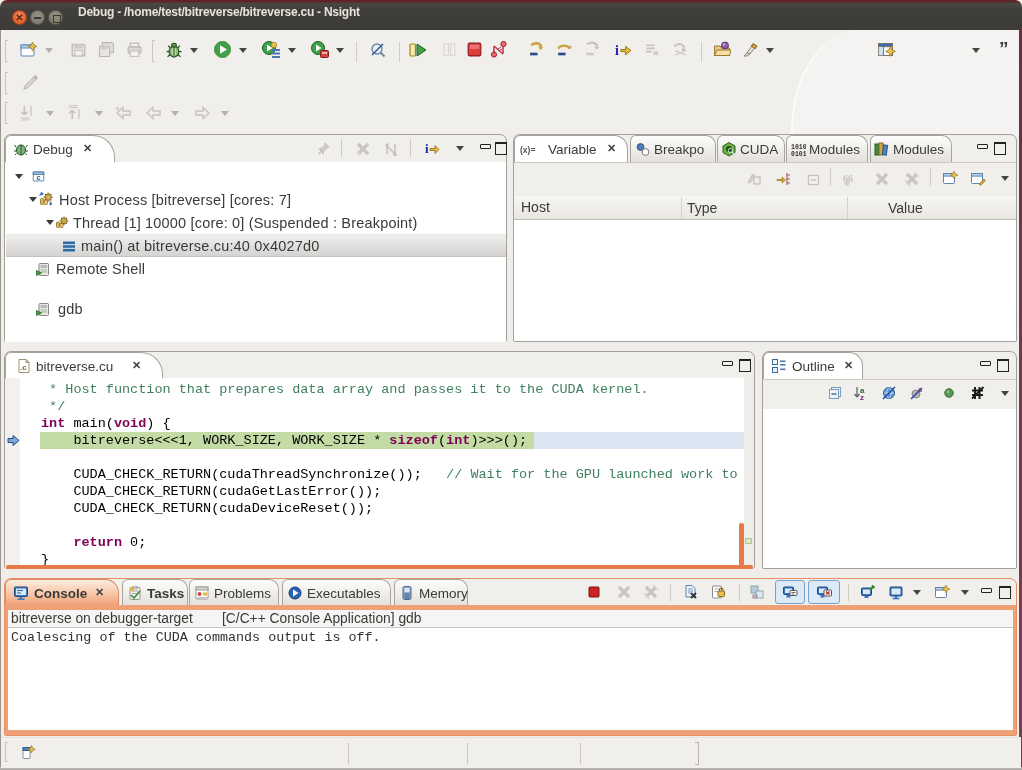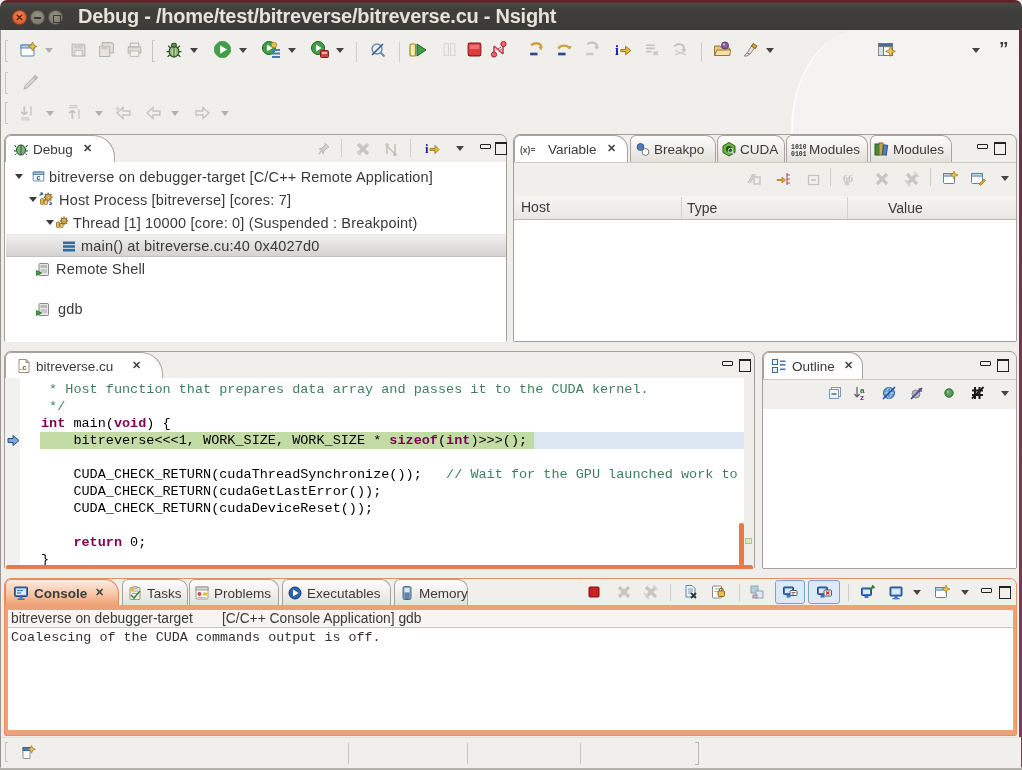--- a/index.html
+++ b/index.html
@@ -9,21 +9,21 @@
 
 #titlebar { position:absolute; left:0; top:0; width:1022px; height:30px;
   background:linear-gradient(#66222a 0%, #5e2026 4%, #4a4843 12%, #403f3b 32%, #3c3b37 100%); border-radius:7px 7px 0 0; }
 #titlebar .tbtn { position:absolute; top:10px; width:15px; height:15px; border-radius:50%; }
 #btn-close { left:12px; background:radial-gradient(circle at 50% 35%, #f4885c, #e06632 60%, #cf5524); border:1px solid #a8431c; }
 #btn-min   { left:30px; background:radial-gradient(circle at 50% 35%, #94927f, #807d72 70%); border:1px solid #5a5850; }
 #btn-max   { left:48px; background:radial-gradient(circle at 50% 35%, #94927f, #807d72 70%); border:1px solid #5a5850; }
 #btn-close:after { content:"✕"; position:absolute; left:0; top:0; width:13px; height:13px; line-height:13px; text-align:center; font-size:10px; font-weight:bold; color:#59220c; }
 #btn-min:after { content:""; position:absolute; left:3px; top:6px; width:7px; height:2px; background:#3a3832; }
 #btn-max:after { content:""; position:absolute; left:3.5px; top:3.5px; width:6px; height:6px; border:1.5px solid #3a3832; }
-#title-text { position:absolute; left:78px; top:5px; font-size:20px; font-weight:bold; color:#e7e3db; letter-spacing:-0.25px; white-space:pre; }
+#title-text { position:absolute; left:78px; top:5px; font-size:12px; font-weight:bold; color:#e7e3db; letter-spacing:-0.25px; white-space:pre; }
 
 
 #toolbar { position:absolute; left:1px; top:30px; width:1019px; height:104px; background:#f1efec; }
 #persp { position:absolute; right:0px; top:0px; width:229px; height:104px; background:#f4f3f1;
   border-left:2px solid #fcfcfb; border-top-left-radius:70px 100px; }
 .dd { position:absolute; width:0; height:0; border-left:4.5px solid transparent; border-right:4.5px solid transparent; border-top:5.5px solid #45453f; }
 .dd.dis { border-top-color:#b3b0aa; }
 .tsep { position:absolute; width:1px; height:20px; background:#cfccc6; }
 .thandle { position:absolute; width:3px; height:22px; border-left:1px solid #c9c6c0; border-top:1px solid #c9c6c0; border-bottom:1px solid #c9c6c0; }
 
@@ -252,21 +252,20 @@
   </div>
   <div class="content" style="left:0px; top:27px; width:501px; height:180px; border-radius:0 0 1px 1px;"></div>
   <div id="debug-tree" style="position:absolute;left:0;top:27px;width:501px;height:180px;overflow:hidden;">
     <div class="trow" style="top:3px;width:100%">
       <span class="exp" style="left:9px"></span>
       <svg class="ic" style="left:26px;top:4px;width:13px;height:15px" viewBox="0 0 16 16">
           <rect x="1.5" y="2.5" width="13" height="11" rx="1" fill="#fff" stroke="#41719b"></rect>
           <rect x="1.5" y="2.5" width="13" height="3" fill="#9ec6e8" stroke="#41719b"></rect>
           <text x="8" y="12.5" font-size="9" font-weight="bold" fill="#2a5d8a" text-anchor="middle" font-family="Liberation Sans">c</text>
         </svg>
-      <span class="t" style="left:43px">bitreverse on debugger-target [C/C++ Remote Application]</span>
     </div>
     <div class="trow" style="top:26px;width:100%">
       <span class="exp" style="left:23px"></span>
       <svg class="ic" style="left:32px;top:3px" viewBox="0 0 16 16">
           <path d="M1.5 4.5 L4.5 2 M4.5 2 L2.5 2 M4.5 2 L4.5 4" stroke="#3a6ab0" stroke-width="1.3" fill="none"></path>
           <path d="M11 13 L14 11 M14 11 L12 11 M14 11 L14 13" stroke="#3a6ab0" stroke-width="1.1" fill="none" transform="rotate(100 12.5 12)"></path>
           <rect x="2.5" y="7.5" width="3.2" height="6" rx="1" fill="#e2b84e" stroke="#8a6a20" stroke-width="0.8"></rect>
           <rect x="6.2" y="8.5" width="3.2" height="5" rx="1" fill="#f0d088" stroke="#8a6a20" stroke-width="0.8"></rect>
           <g transform="translate(10.2,6.2)">
             <circle r="3.1" fill="#e2b84e" stroke="#8a6a20"></circle>
@@ -548,21 +547,21 @@
           <rect x="1.5" y="2" width="13" height="9.5" rx="1" fill="#3a76c0" stroke="#1e4a80"></rect>
           <rect x="3" y="3.5" width="10" height="6.5" fill="#dce8f4"></rect>
           <line x1="4" y1="5.5" x2="10" y2="5.5" stroke="#3a76c0" stroke-width="1.2"></line>
           <line x1="4" y1="8" x2="8" y2="8" stroke="#3a76c0" stroke-width="1.2"></line>
           <rect x="6.5" y="11.5" width="3" height="2" fill="#3a76c0"></rect>
           <rect x="4.5" y="13.5" width="7" height="1.5" fill="#3a76c0"></rect>
         </svg>
       <span class="lbl" style="left:28px;font-weight:bold;">Console</span>
       <span class="lbl x" style="left:89px">✕</span>
     </div>
-    <div class="tab" style="left:117px; width:66px; border-radius:6px 10px 0 0;">
+    <div class="tab" style="left:117px; width:66px; border-radius:6px 10px 0 0;font-weight:bold;">
       <svg class="ic" style="left:4px;top:5px" viewBox="0 0 16 16">
           <rect x="3" y="2.5" width="10" height="12" rx="1" fill="#f4f2ee" stroke="#998"></rect>
           <rect x="6" y="1.5" width="4" height="2.5" fill="#ccc" stroke="#998" stroke-width="0.6"></rect>
           <line x1="5" y1="6" x2="11" y2="6" stroke="#aaa"></line>
           <line x1="5" y1="8.5" x2="11" y2="8.5" stroke="#aaa"></line>
           <path d="M4 10 L7 13 L13 6" stroke="#3a8a3a" stroke-width="1.6" fill="none"></path>
           <circle cx="5" cy="4.5" r="2" fill="#e8b93c"></circle>
         </svg>
       <span class="lbl" style="left:24px">Tasks</span>
     </div>

